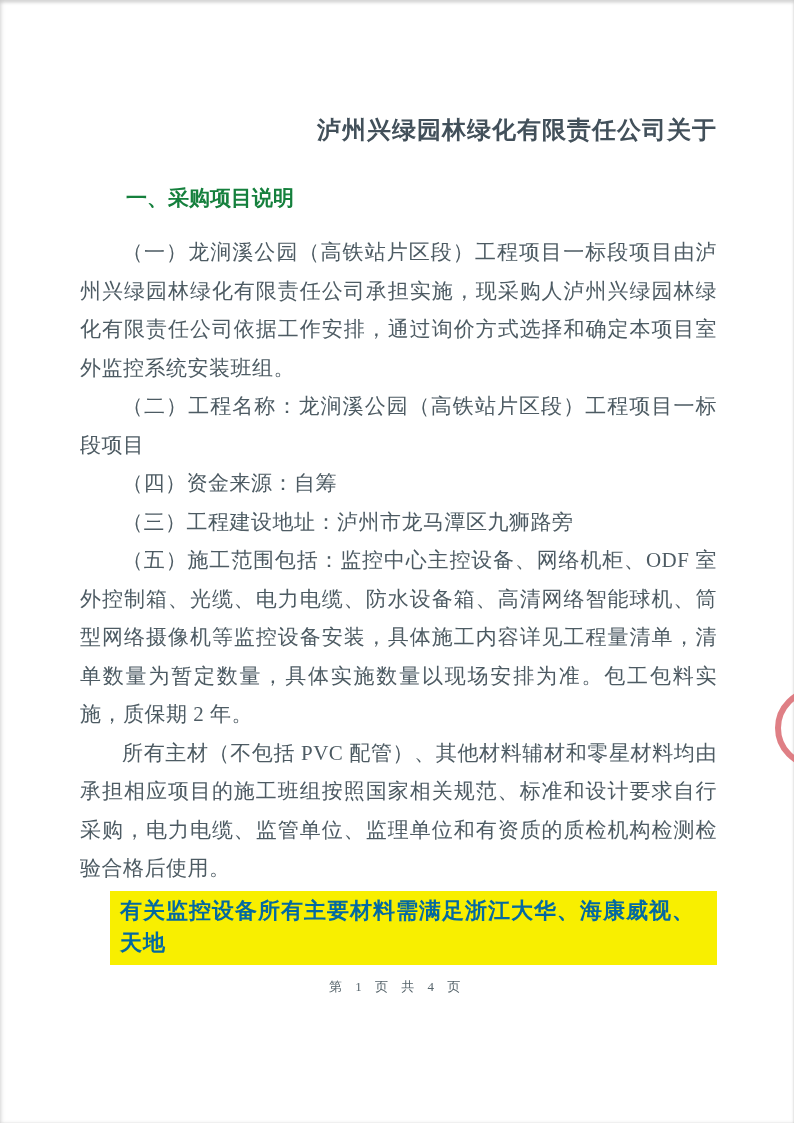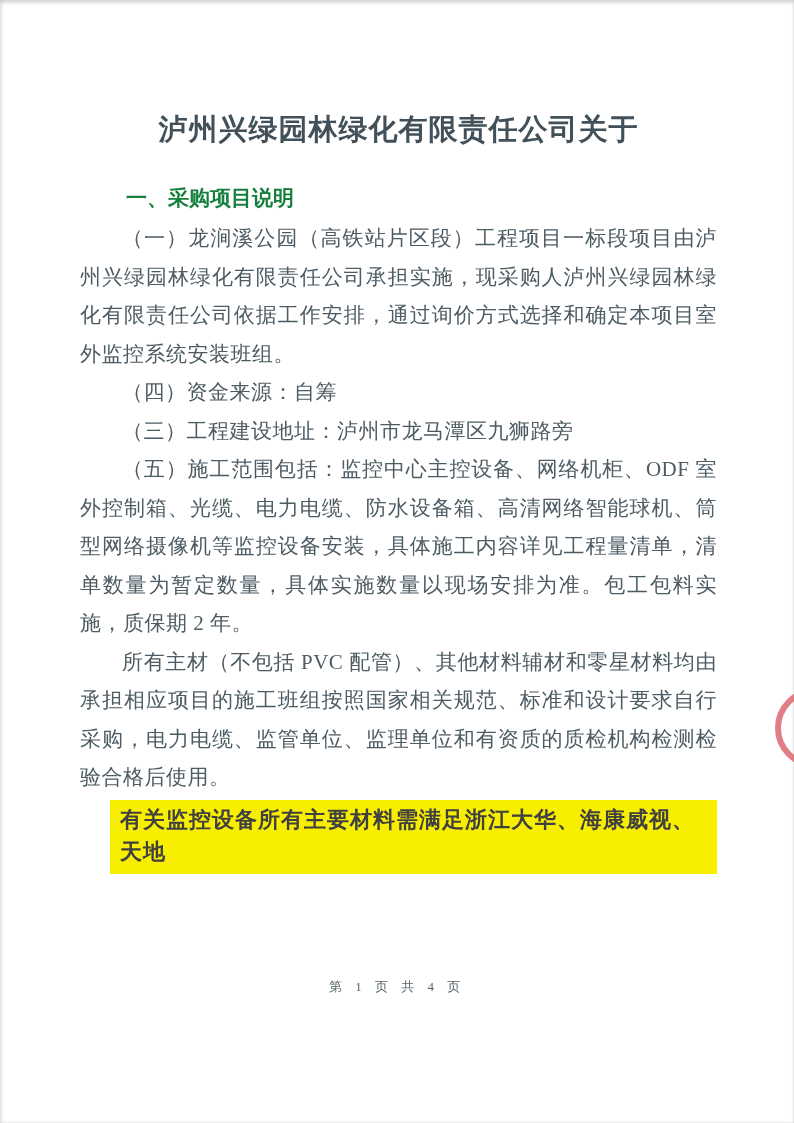--- a/index.html
+++ b/index.html
@@ -18,55 +18,55 @@
     font-family: "Liberation Serif", "DejaVu Serif", serif;
   }
   .content {
     position: absolute;
     left: 80px;
     right: 77px;
     top: 0;
   }
   .doc-title {
     margin-top: 108px;
-    text-align: center;
+    text-align: right;
     font-family: "Liberation Sans", "DejaVu Sans", sans-serif;
     font-weight: bold;
-    font-size: 29px;
+    font-size: 24px;
     line-height: 43px;
     color: #42505a;
     letter-spacing: 1px;
   }
   .section-heading {
     margin-top: 28px;
     padding-left: 46px;
     font-family: "Liberation Sans", "DejaVu Sans", sans-serif;
     font-weight: bold;
     font-size: 21px;
     line-height: 38px;
     color: #15803d;
   }
-  .body-text { margin-top: 2px; }
+  .body-text { margin-top: 16px; }
   .para {
     margin: 0;
     font-size: 21px;
     line-height: 38.5px;
     text-align: justify;
     text-indent: 2em;
     color: #4d5b63;
     letter-spacing: 0.5px;
   }
   .highlight-line {
     margin: 3px 0 0 30px;
     padding: 4px 8px 6px 10px;
     background: #f8ef00;
     font-size: 22px;
     line-height: 32px;
     font-weight: bold;
-    color: #404040;
+    color: #0369a1;
     letter-spacing: 1px;
     display: block;
   }
   .footer {
     position: absolute;
     left: 0;
     right: 0;
     top: 978px;
     text-align: center;
     font-size: 13px;
@@ -93,20 +93,21 @@
   <div class="content">
 
     <div class="doc-title">
       <div>泸州兴绿园林绿化有限责任公司关于</div>
     </div>
 
     <div class="section-heading">一、采购项目说明</div>
 
     <div class="body-text">
       <p class="para">（一）龙涧溪公园（高铁站片区段）工程项目一标段项目由泸州兴绿园林绿化有限责任公司承担实施，现采购人泸州兴绿园林绿化有限责任公司依据工作安排，通过询价方式选择和确定本项目室外监控系统安装班组。</p>
+      <p class="para">（二）工程名称：龙涧溪公园（高铁站片区段）工程项目一标段项目</p>
       <p class="para">（四）资金来源：自筹</p>
       <p class="para">（三）工程建设地址：泸州市龙马潭区九狮路旁</p>
       <p class="para">（五）施工范围包括：监控中心主控设备、网络机柜、ODF 室外控制箱、光缆、电力电缆、防水设备箱、高清网络智能球机、筒型网络摄像机等监控设备安装，具体施工内容详见工程量清单，清单数量为暂定数量，具体实施数量以现场安排为准。包工包料实施，质保期 2 年。</p>
       <p class="para">所有主材（不包括 PVC 配管）、其他材料辅材和零星材料均由承担相应项目的施工班组按照国家相关规范、标准和设计要求自行采购，电力电缆、监管单位、监理单位和有资质的质检机构检测检验合格后使用。</p>
       <span class="highlight-line">有关监控设备所有主要材料需满足浙江大华、海康威视、天地</span>
     </div>
 
   </div>
 
   <div class="seal-arc"></div>

